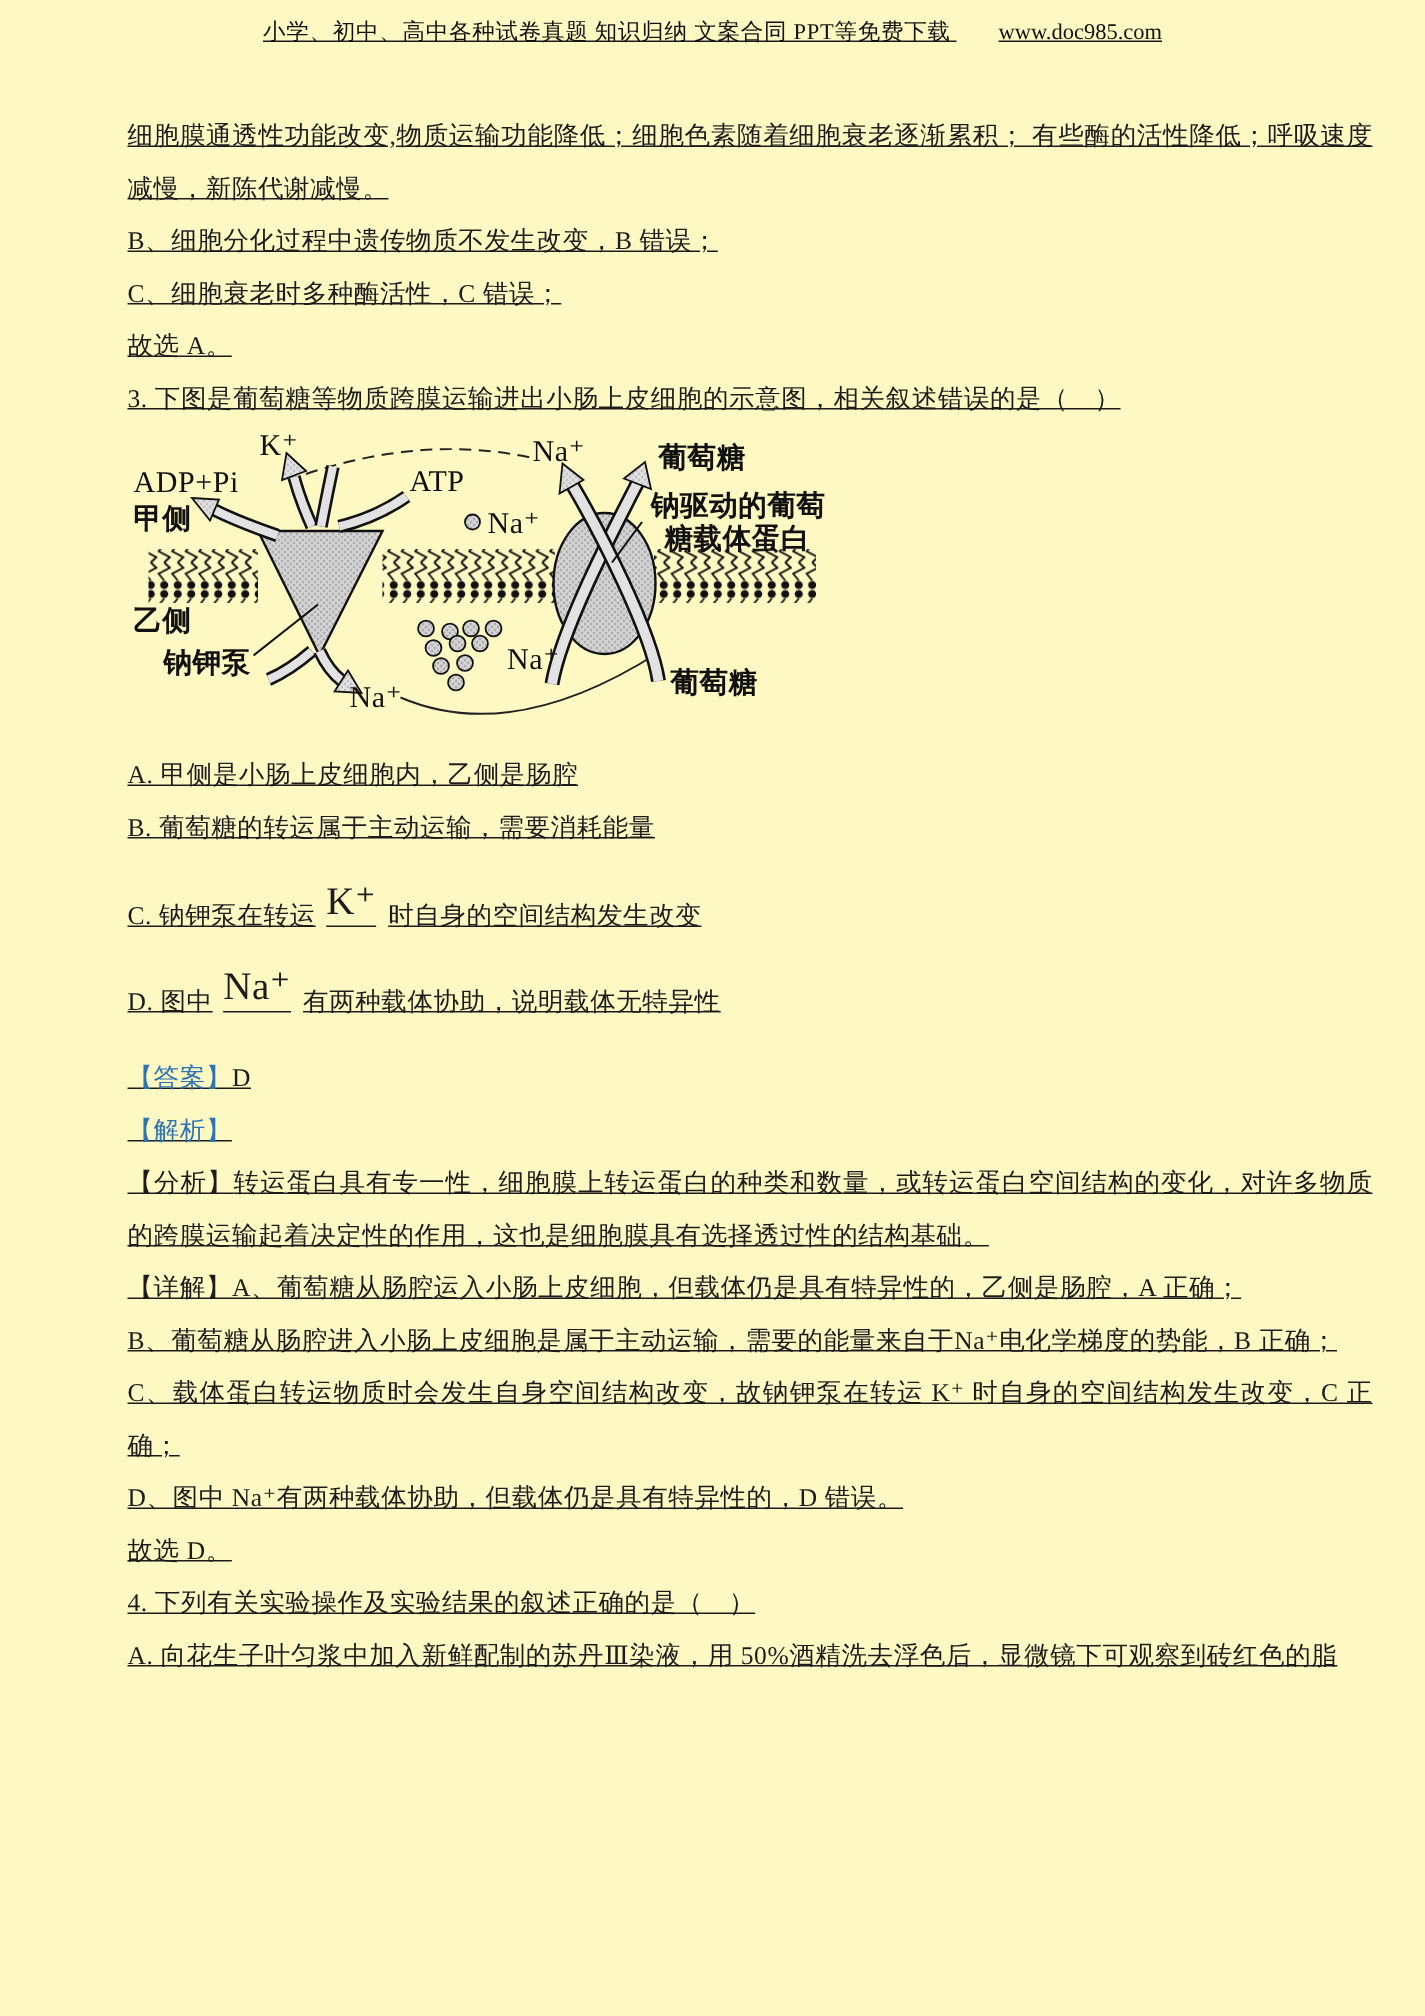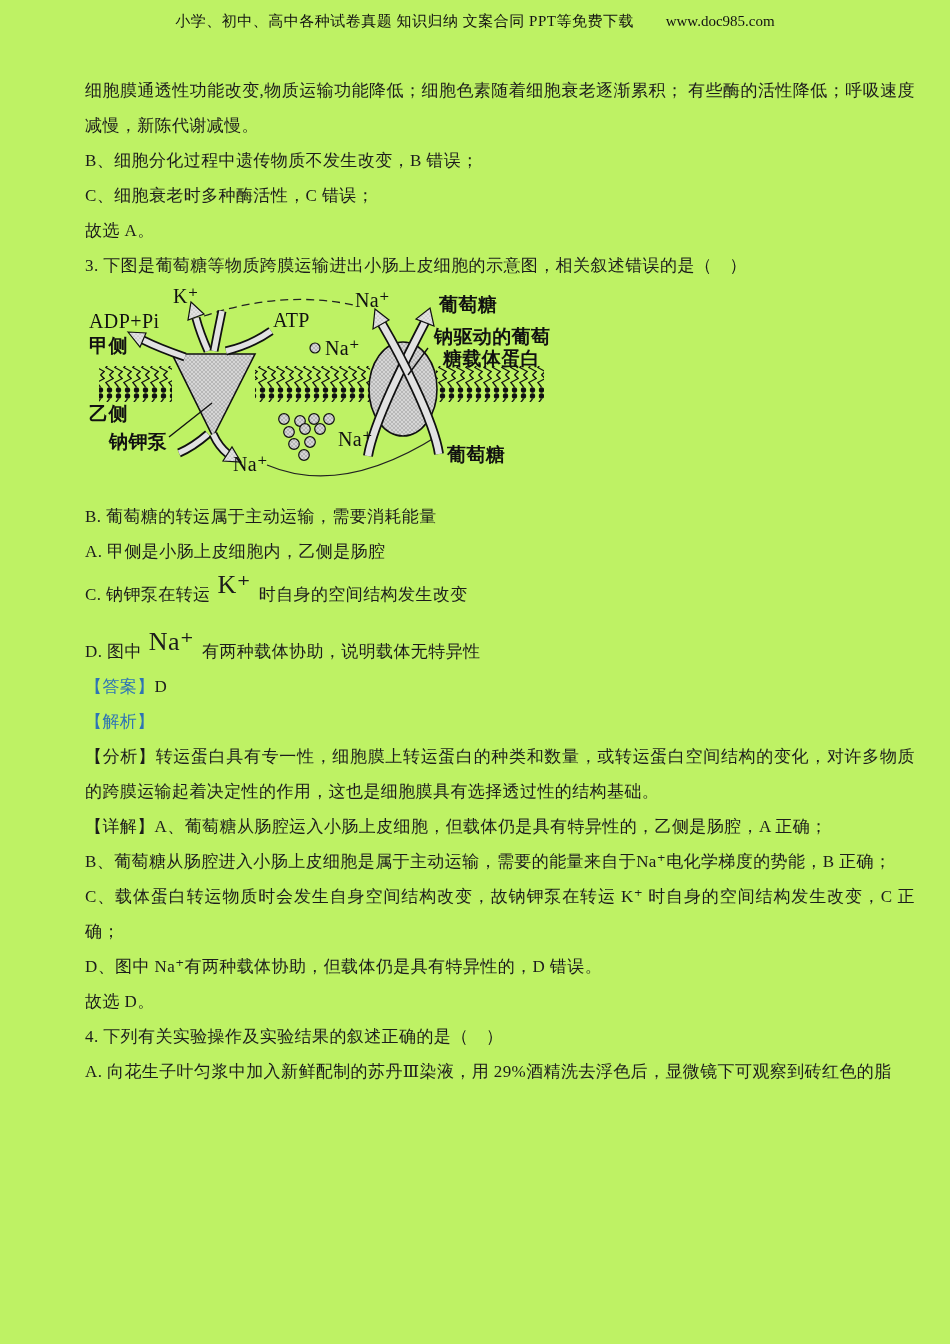--- a/index.html
+++ b/index.html
@@ -1,24 +1,25 @@
 <!DOCTYPE html>
 <html><head>
 <meta charset="utf-8">
 <style>
   html, body { margin: 0; padding: 0; background: #ffffff; }
   .page {
     position: relative;
     width: 950px;
     height: 1344px;
     margin: 0 auto;
-    background: #bef264;
+    background: #fef9c3;
     overflow: hidden;
     font-family: "Liberation Serif", "DejaVu Serif", serif;
     color: #1c1c1c;
+    text-decoration: underline;
   }
   .doc-header {
     padding-top: 12px;
     text-align: center;
     font-size: 15px;
     color: #111;
     white-space: nowrap;
   }
   .doc-header .hdr-title { letter-spacing: 0.5px; }
   .doc-header .hdr-url { margin-left: 28px; }
@@ -40,22 +41,22 @@
   }
   .formula {
     display: inline;
     font-size: 26px;
     line-height: 0;
     position: relative;
     top: -7px;
     margin: 0 8px 0 7px;
     font-family: "Liberation Serif", "DejaVu Serif", serif;
   }
-  p.fline-c { margin-top: 8px; }
-  p.fline-d { margin-top: 22px; }
+  p.fline-c { margin-top: 24px; }
+  p.fline-d { margin-top: 22px; margin-bottom: 16px; }
   .diagram { margin: 2px 0 0 2px; }
   .diagram svg { display: block; }
   .svg-cjk { font-weight: 600; font-size: 19px; font-family: "Liberation Serif", "DejaVu Serif", serif; }
   .svg-lat { font-size: 20px; font-family: "Liberation Serif", "DejaVu Serif", serif; }
 </style>
 </head>
 <body>
 
 <div class="page">
 
@@ -166,32 +167,32 @@
         <text x="2" y="67" class="svg-cjk" fill="#111">甲侧</text>
         <text x="2" y="135" class="svg-cjk" fill="#111">乙侧</text>
         <text x="22" y="163" class="svg-cjk" fill="#111">钠钾泵</text>
         <text x="146" y="186" class="svg-lat" fill="#111">Na⁺</text>
         <text x="238" y="70" class="svg-lat" fill="#111">Na⁺</text>
         <text x="251" y="161" class="svg-lat" fill="#111">Na⁺</text>
         <text x="360" y="176" class="svg-cjk" fill="#111">葡萄糖</text>
       </svg>
     </div>
 
+    <p class="line">A. 甲侧是小肠上皮细胞内，乙侧是肠腔</p>
     <p class="line">B. 葡萄糖的转运属于主动运输，需要消耗能量</p>
-    <p class="line">A. 甲侧是小肠上皮细胞内，乙侧是肠腔</p>
     <p class="line fline-c"><span>C. 钠钾泵在转运</span><span class="formula">K⁺</span><span>时自身的空间结构发生改变</span></p>
     <p class="line fline-d"><span>D. 图中</span><span class="formula">Na⁺</span><span>有两种载体协助，说明载体无特异性</span></p>
 
     <p class="line"><span class="label-blue">【答案】</span><span>D</span></p>
     <p class="line"><span class="label-blue">【解析】</span></p>
     <p class="line"><span>【分析】</span><span>转运蛋白具有专一性，细胞膜上转运蛋白的种类和数量，或转运蛋白空间结构的变化，对许多物质的跨膜运输起着决定性的作用，这也是细胞膜具有选择透过性的结构基础。</span></p>
 
     <p class="line">【详解】A、葡萄糖从肠腔运入小肠上皮细胞，但载体仍是具有特异性的，乙侧是肠腔，A 正确；</p>
     <p class="line">B、葡萄糖从肠腔进入小肠上皮细胞是属于主动运输，需要的能量来自于Na⁺电化学梯度的势能，B 正确；</p>
     <p class="line">C、载体蛋白转运物质时会发生自身空间结构改变，故钠钾泵在转运 K⁺ 时自身的空间结构发生改变，C 正确；</p>
     <p class="line">D、图中 Na⁺有两种载体协助，但载体仍是具有特异性的，D 错误。</p>
     <p class="line">故选 D。</p>
 
     <p class="line">4. 下列有关实验操作及实验结果的叙述正确的是（　）</p>
-    <p class="line">A. 向花生子叶匀浆中加入新鲜配制的苏丹Ⅲ染液，用 29%酒精洗去浮色后，显微镜下可观察到砖红色的脂</p>
+    <p class="line">A. 向花生子叶匀浆中加入新鲜配制的苏丹Ⅲ染液，用 50%酒精洗去浮色后，显微镜下可观察到砖红色的脂</p>
 
   </div>
 </div>
 
 </body></html>

